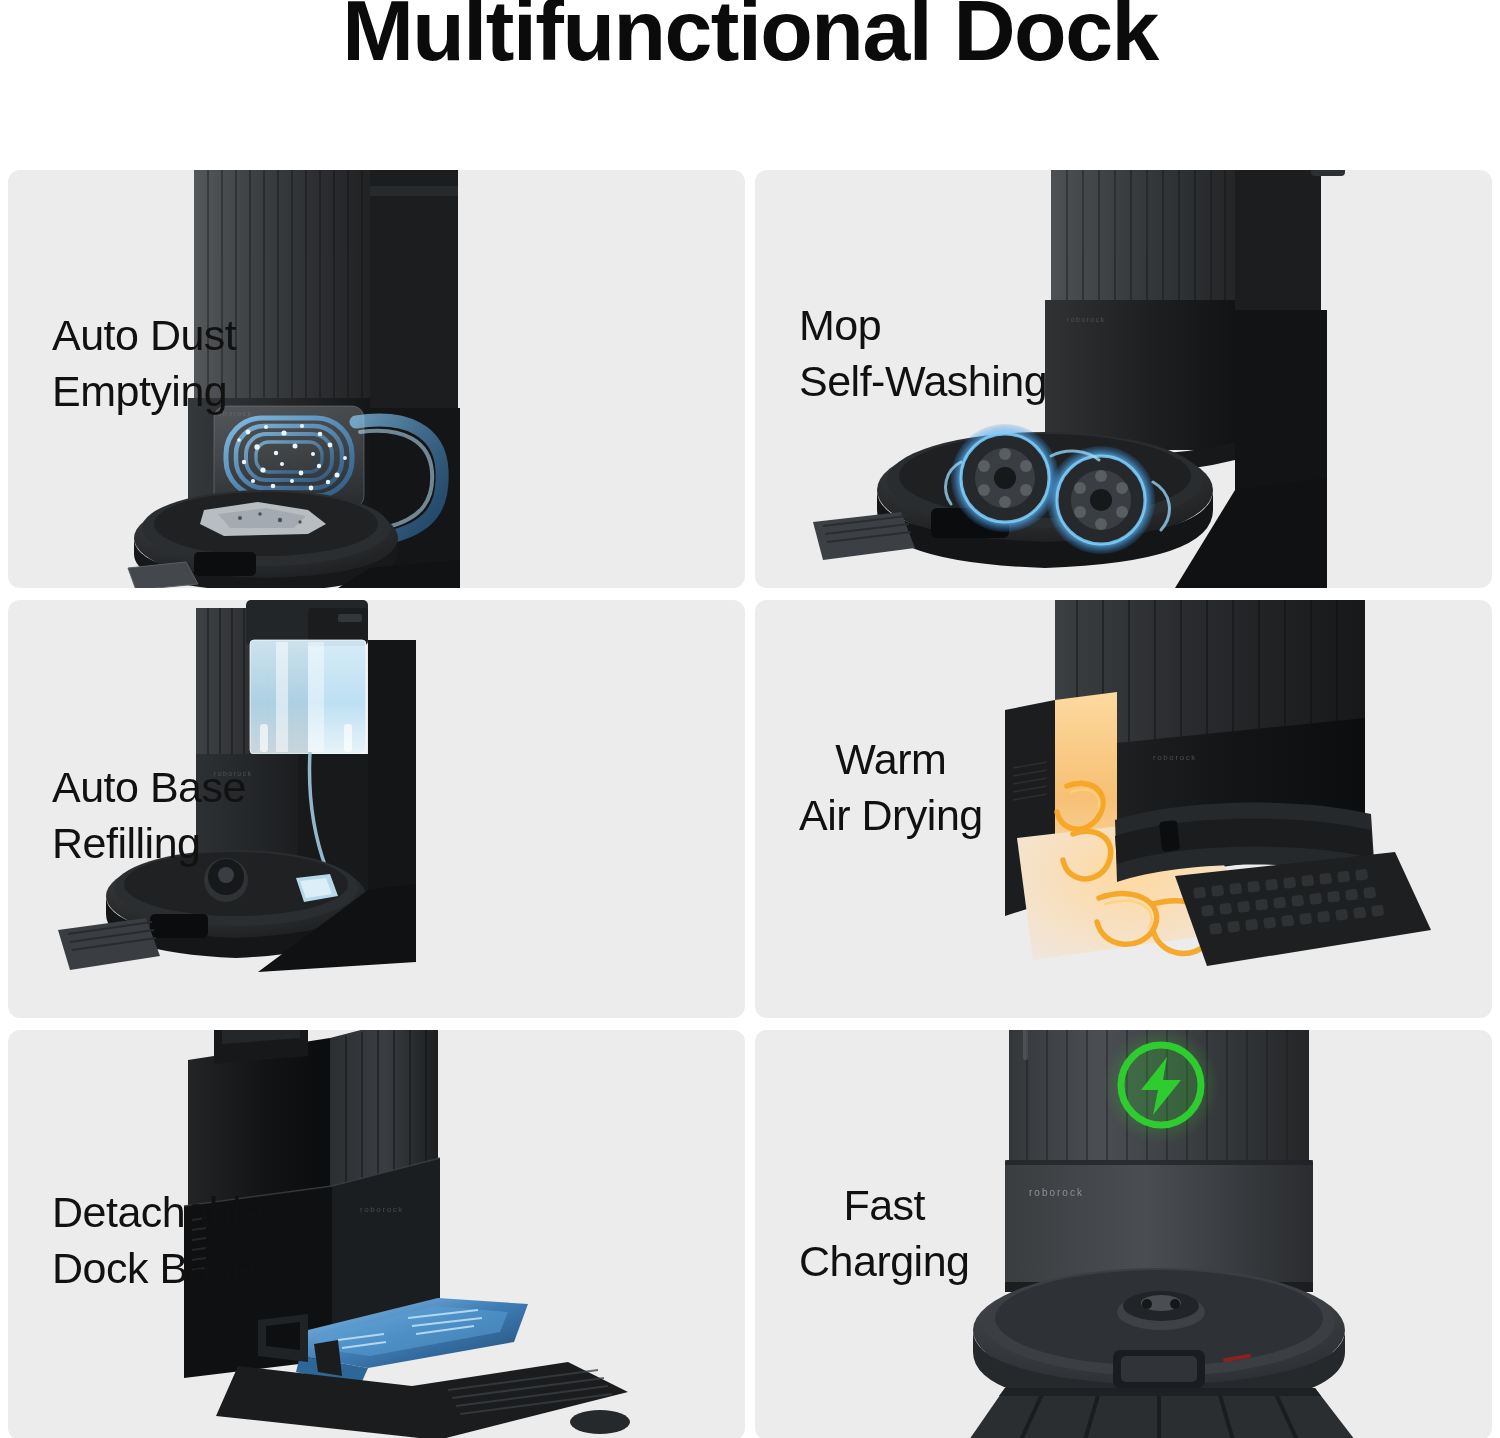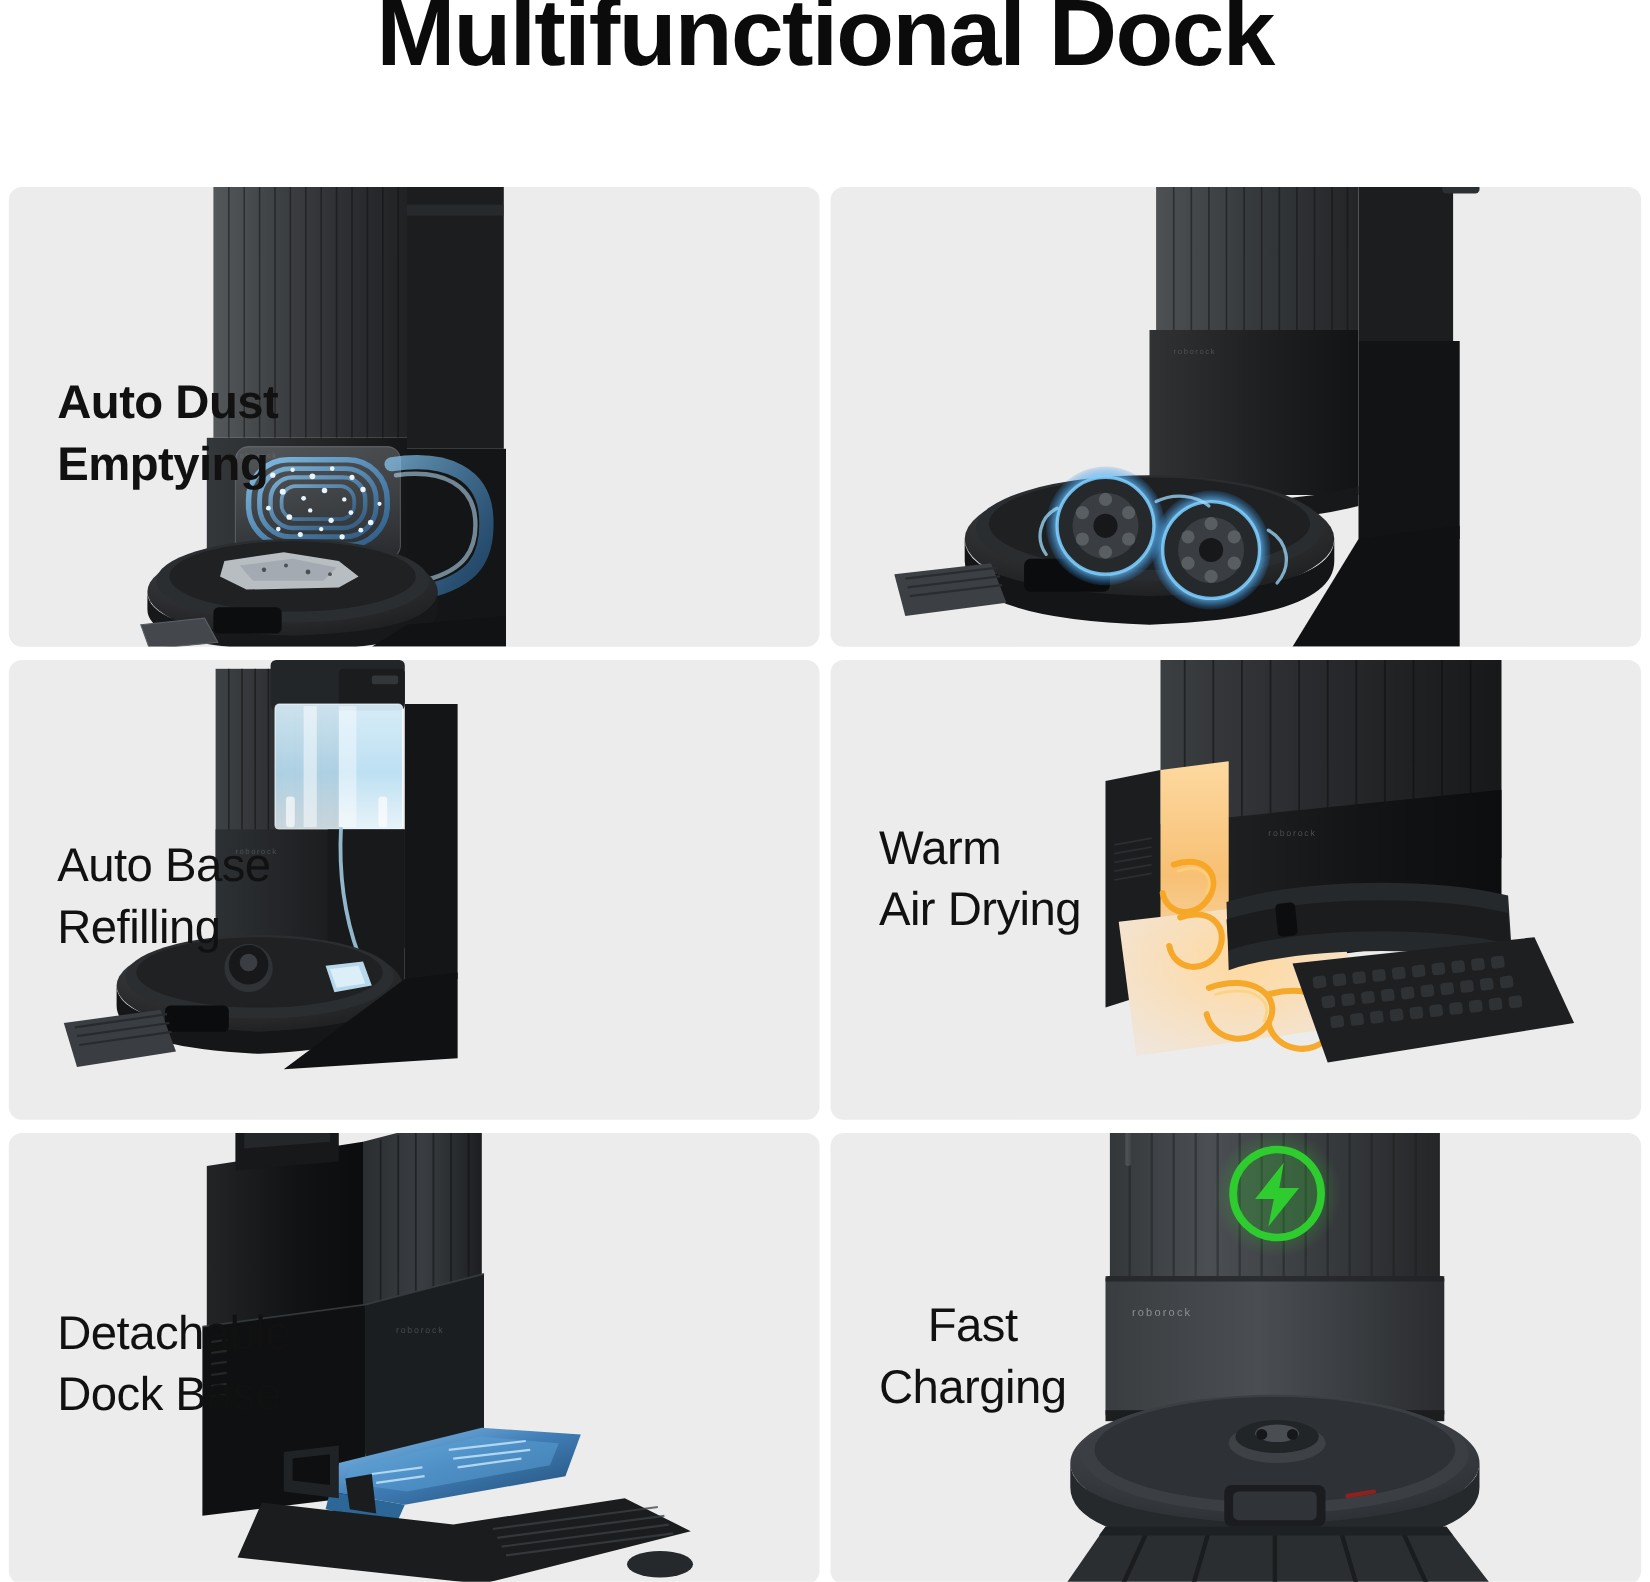--- a/index.html
+++ b/index.html
@@ -45,24 +45,24 @@
     position: absolute;
     left: 44px;
     z-index: 5;
     font-size: 43px;
     font-weight: normal;
     line-height: 1.30;
     color: #111111;
     letter-spacing: -0.5px;
     white-space: pre-line;
   }
-  .p1 .panel-label { top: 169px; font-weight: bold; }
+  .p1 .panel-label { top: 138px; }
   .p2 .panel-label { top: 128px; }
   .p3 .panel-label { top: 160px; }
-  .p4 .panel-label { top: 144px; }
+  .p4 .panel-label { top: 132px; text-align: center; }
   .p5 .panel-label { top: 155px; }
   .p6 .panel-label { top: 148px; text-align: center; }
 
   .art { position: absolute; inset: 0; z-index: 1; }
   .art svg { width: 100%; height: 100%; display: block; }
 </style>
 </head>
 <body>
 
 <div class="page">
@@ -260,20 +260,22 @@
           </g>
 
           <path d="M58 352 L146 342 L160 378 L68 390 Z" fill="#3c4044"></path>
           <g stroke="#2a2d30" stroke-width="2">
             <path d="M68 356 L152 346M70 364 L154 354M72 372 L156 362"></path>
           </g>
 
           <path d="M480 320 L572 308 L572 418 L420 418 Z" fill="#101112"></path>
         </svg>
       </div>
+      <div class="panel-label">Mop
+Self-Washing</div>
     </div>
 
     <div class="panel p3">
       <div class="art">
         <svg viewBox="0 0 737 418" preserveAspectRatio="xMidYMid slice" aria-hidden="true">
           <defs>
             <linearGradient id="g3ribs" x1="0" y1="0" x2="1" y2="0">
               <stop offset="0" stop-color="#3f4245"></stop>
                 <stop offset=".5" stop-color="#2d2f32"></stop>
                 <stop offset="1" stop-color="#1d1f21"></stop>

